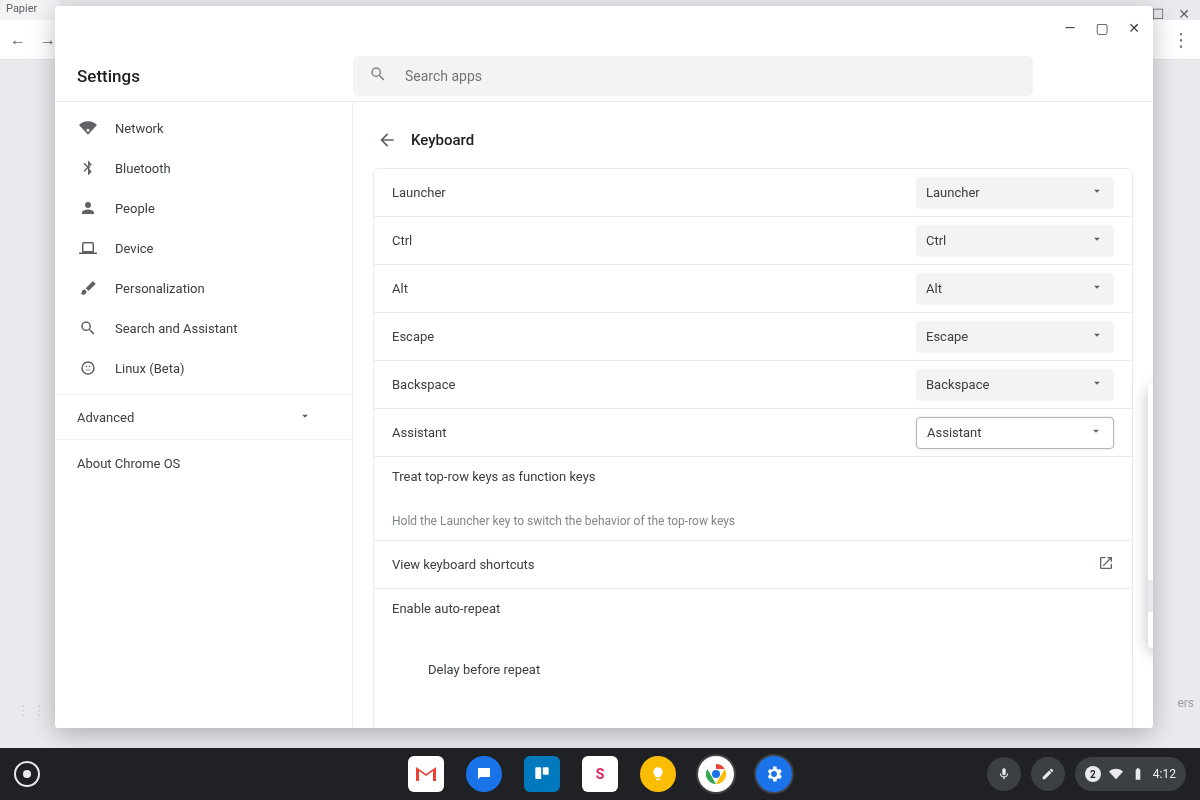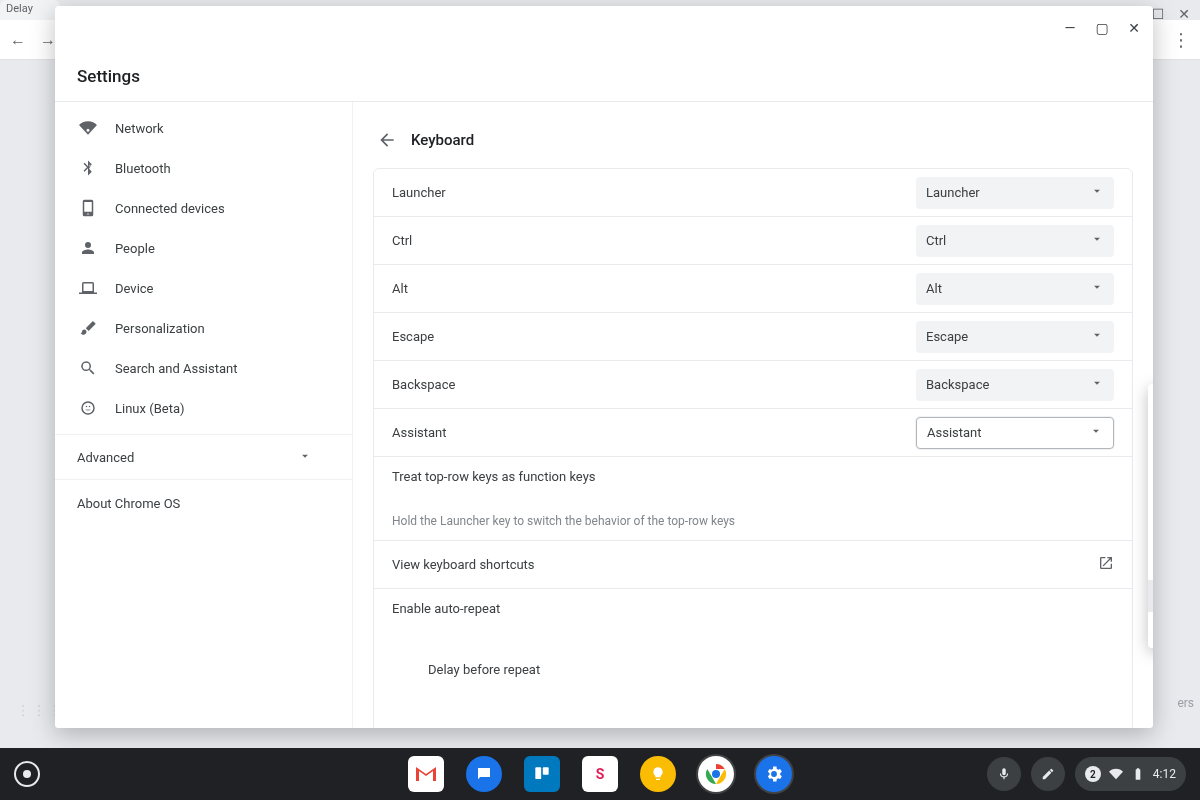--- a/index.html
+++ b/index.html
@@ -110,21 +110,21 @@
   .app.active-ring{ box-shadow: 0 0 0 2px rgba(255,255,255,0.15); }
   .tray{ margin-left:auto; display:flex; gap:10px; align-items:center; font-size:12px;}
   .tray .pill{ background:#3c4043; height:34px; border-radius:17px; display:flex; align-items:center; padding:0 10px; gap:8px;}
   .tray .round{ width:34px;height:34px;border-radius:50%; background:#3c4043; display:flex;align-items:center;justify-content:center;}
   .badge{ width:16px;height:16px;border-radius:50%;background:#e8eaed;color:#202124;font-size:10px;display:flex;align-items:center;justify-content:center;font-weight:600;}
   .tray svg{width:14px;height:14px;fill:#e8eaed;}
 </style>
 </head>
 <body>
 
-<div class="bg-tab">Delay</div>
+<div class="bg-tab">Papier</div>
 <div class="bg-browser-ctrl">
   <span>─</span>
   <span>☐</span>
   <span>✕</span>
 </div>
 <div class="bg-toolbar">
   <span>←</span>
   <span>→</span>
   <span class="dots">⋮</span>
 </div>
@@ -133,47 +133,47 @@
 
 <div class="window">
   <div class="titlebar">
     <span class="ctl">—</span>
     <span class="ctl">▢</span>
     <span class="ctl">✕</span>
   </div>
 
   <div class="header">
     <div class="header-title">Settings</div>
+    <div class="search">
+      <span>
+        <svg viewBox="0 0 24 24">
+            <path d="M15.5 14h-.79l-.28-.27A6.471 6.471 0 0016 9.5 6.5 6.5 0 109.5 16c1.61 0 3.09-.59 4.23-1.57l.27.28v.79l5 5L20.49 19l-5-5zM9.5 14A4.5 4.5 0 1114 9.5 4.5 4.5 0 019.5 14z"></path>
+          </svg>
+      </span>
+      <input placeholder="Search apps" style="">
+    </div>
   </div>
 
   <div class="body">
     <div class="sidebar">
       <div class="nav-item">
         <span class="ic">
             <svg viewBox="0 0 24 24">
               <path d="M12 3C7 3 2.73 5 0 8l12 13L24 8c-2.73-3-7-5-12-5zm0 14a2 2 0 110-4 2 2 0 010 4z"></path>
             </svg>
           </span>
         <span>Network</span>
       </div>
       <div class="nav-item">
         <span class="ic">
             <svg viewBox="0 0 24 24">
               <path d="M17 7l-5-5v7.59L7.41 5 6 6.41 10.59 11 6 15.59 7.41 17 12 12.41V22l5-5-3.59-3.59L17 7zm-3 .41L15.59 9 14 10.59V7.41zm0 9.18L15.59 15 14 13.41v3.18z"></path>
             </svg>
           </span>
         <span>Bluetooth</span>
-      </div>
-      <div class="nav-item">
-        <span class="ic">
-            <svg viewBox="0 0 24 24">
-              <path d="M17 1H7a2 2 0 00-2 2v18a2 2 0 002 2h10a2 2 0 002-2V3a2 2 0 00-2-2zm-5 20a1 1 0 110-2 1 1 0 010 2zm5-4H7V4h10v13z"></path>
-            </svg>
-          </span>
-        <span>Connected devices</span>
       </div>
       <div class="nav-item">
         <span class="ic">
             <svg viewBox="0 0 24 24">
               <path d="M12 12a4 4 0 100-8 4 4 0 000 8zm0 2c-3 0-8 1.5-8 4v2h16v-2c0-2.5-5-4-8-4z"></path>
             </svg>
           </span>
         <span>People</span>
       </div>
       <div class="nav-item">

